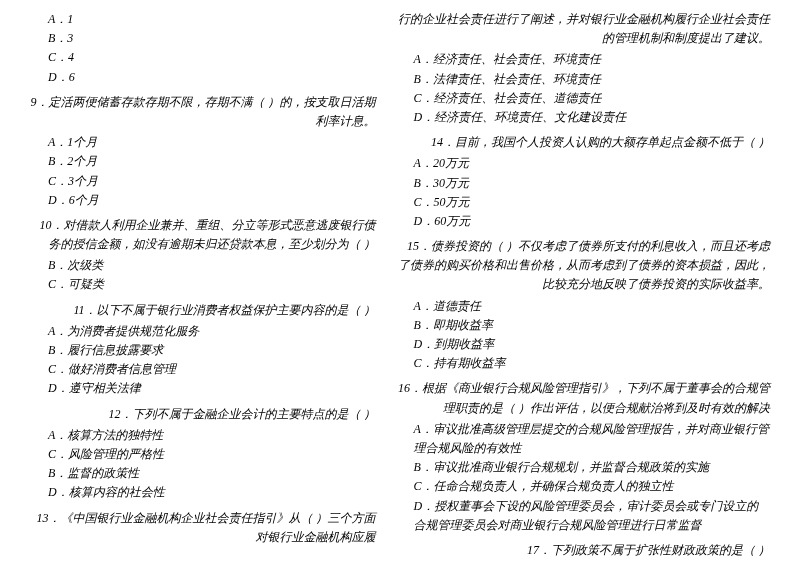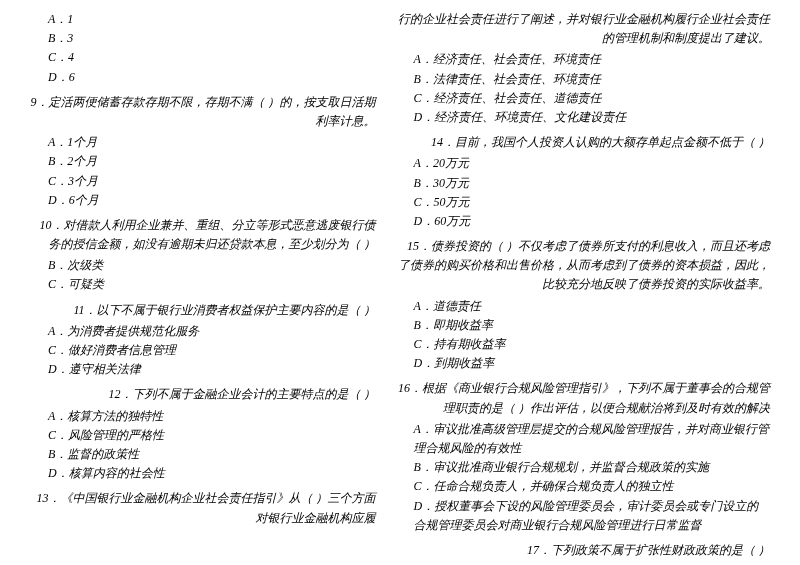--- a/index.html
+++ b/index.html
@@ -69,20 +69,21 @@
 
       <div class="question-block">
         <div class="question-text">10．对借款人利用企业兼并、重组、分立等形式恶意逃废银行债务的授信金额，如没有逾期未归还贷款本息，至少划分为（     ）</div>
         <div class="option">B．次级类</div>
         <div class="option">C．可疑类</div>
       </div>
 
       <div class="question-block">
         <div class="question-text">11．以下不属于银行业消费者权益保护主要内容的是（     ）</div>
         <div class="option">A．为消费者提供规范化服务</div>
+        <div class="option">B．履行信息披露要求</div>
         <div class="option">C．做好消费者信息管理</div>
         <div class="option">D．遵守相关法律</div>
       </div>
 
       <div class="question-block">
         <div class="question-text">12．下列不属于金融企业会计的主要特点的是（     ）</div>
         <div class="option">A．核算方法的独特性</div>
         <div class="option">C．风险管理的严格性</div>
         <div class="option">B．监督的政策性</div>
         <div class="option">D．核算内容的社会性</div>
@@ -109,22 +110,22 @@
         <div class="option">A．20万元</div>
         <div class="option">B．30万元</div>
         <div class="option">C．50万元</div>
         <div class="option">D．60万元</div>
       </div>
 
       <div class="question-block">
         <div class="question-text">15．债券投资的（     ）不仅考虑了债券所支付的利息收入，而且还考虑了债券的购买价格和出售价格，从而考虑到了债券的资本损益，因此，比较充分地反映了债券投资的实际收益率。</div>
         <div class="option">A．道德责任</div>
         <div class="option">B．即期收益率</div>
+        <div class="option">D．到期收益率</div>
         <div class="option">C．持有期收益率</div>
-        <div class="option">D．到期收益率</div>
       </div>
 
       <div class="question-block">
         <div class="question-text">16．根据《商业银行合规风险管理指引》，下列不属于董事会的合规管理职责的是（     ）作出评估，以便合规献治将到及时有效的解决</div>
         <div class="option">A．审议批准高级管理层提交的合规风险管理报告，并对商业银行管理合规风险的有效性</div>
         <div class="option">B．审议批准商业银行合规规划，并监督合规政策的实施</div>
         <div class="option">C．任命合规负责人，并确保合规负责人的独立性</div>
         <div class="option">D．授权董事会下设的风险管理委员会，审计委员会或专门设立的合规管理委员会对商业银行合规风险管理进行日常监督</div>
       </div>
 

